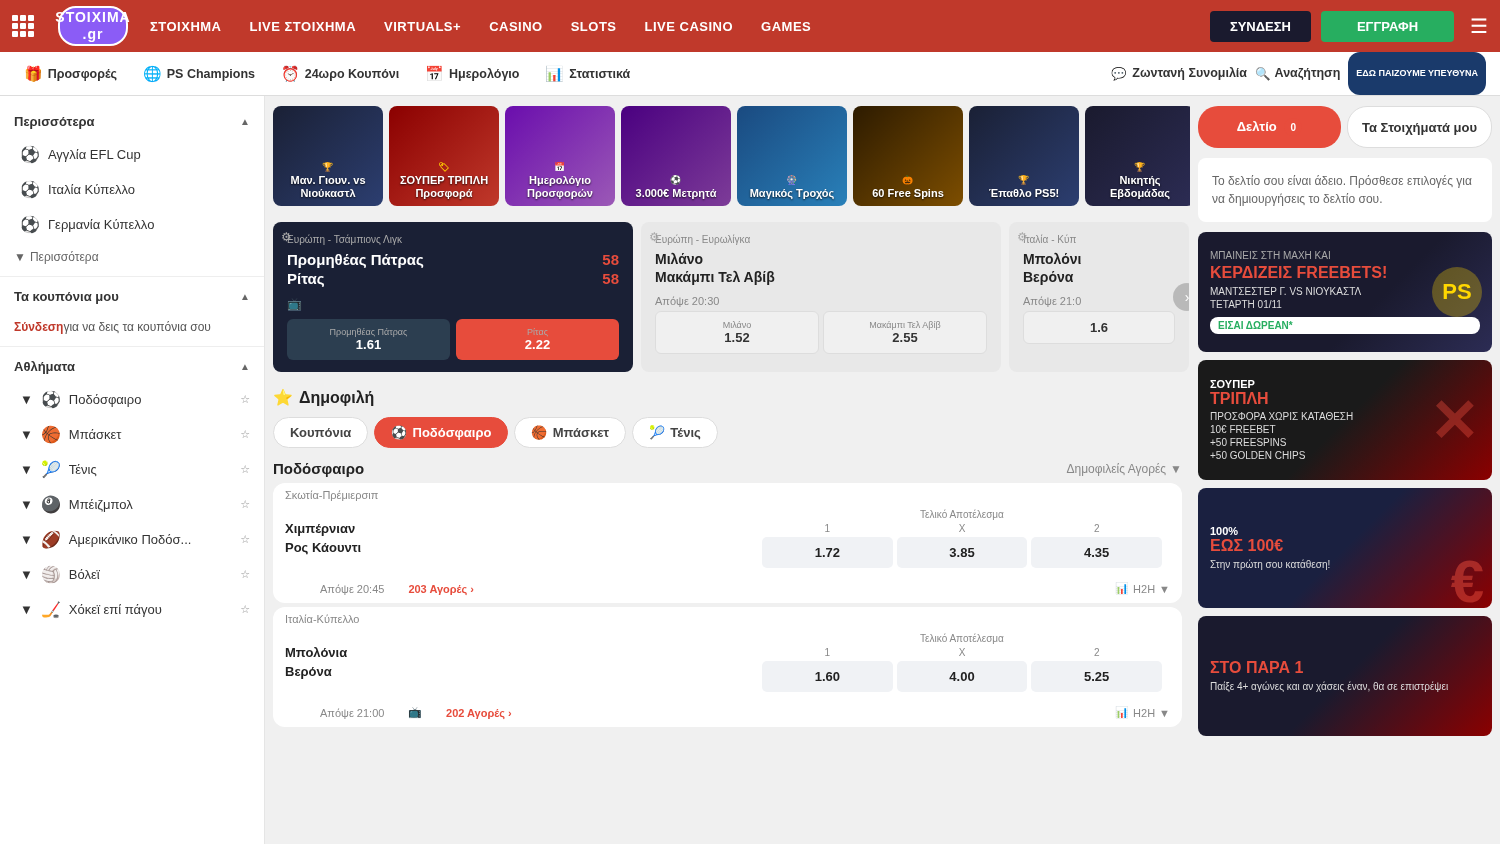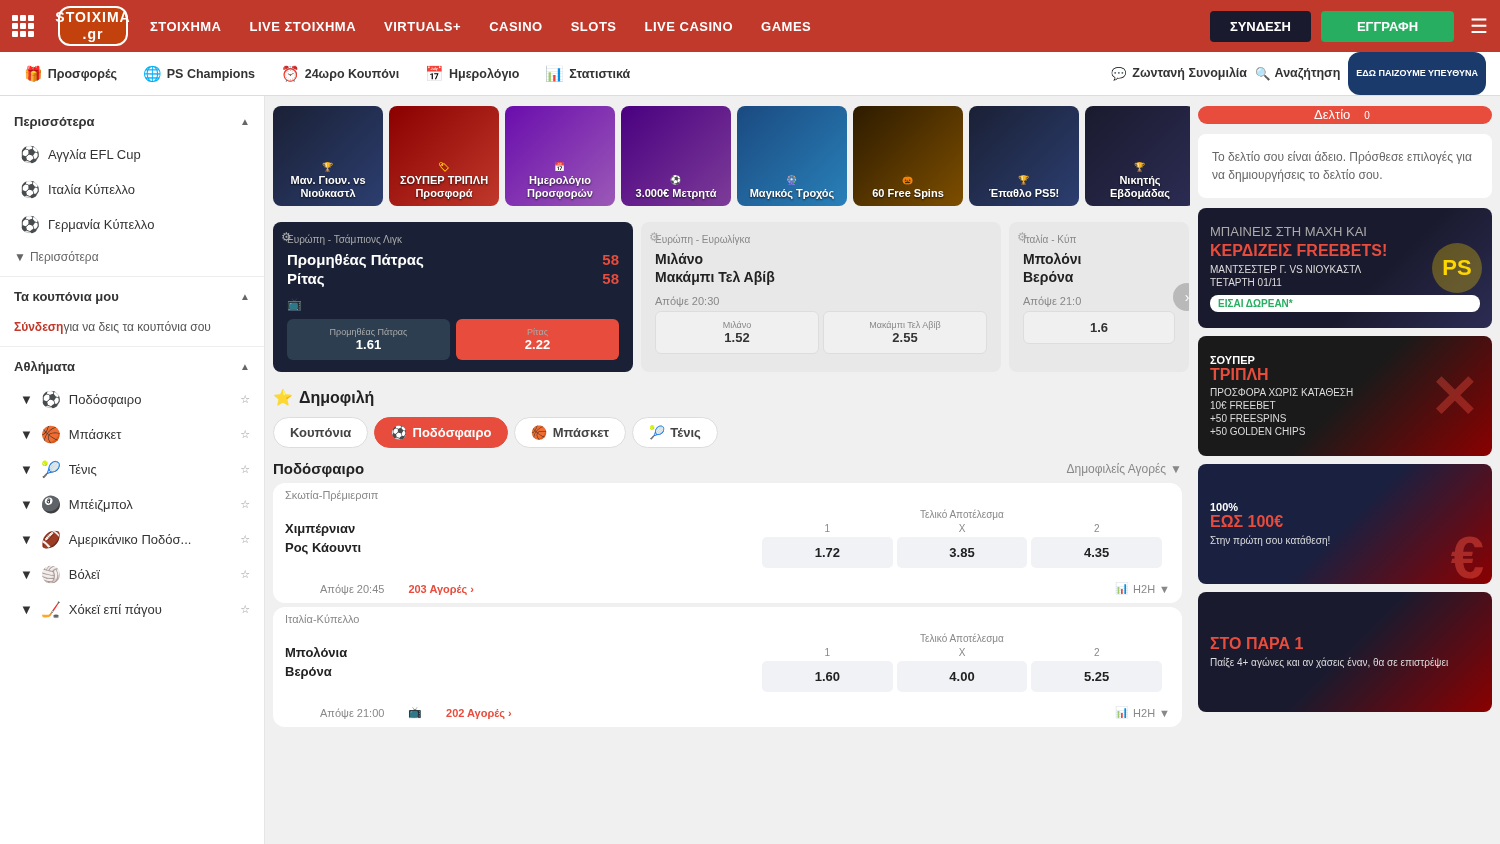--- a/index.html
+++ b/index.html
@@ -1,20 +1,20 @@
 <!DOCTYPE html>
 <html><head>
   <meta charset="utf-8">
   <style>
     * { margin: 0; padding: 0; box-sizing: border-box; }
     body { font-family: Arial, Helvetica, sans-serif; background: #f0f0f0; font-size: 13px; color: #222; width: 1500px; overflow-x: hidden; }
 
     
     .top-nav { background: #c0392b; display: flex; align-items: center; height: 52px; padding: 0 12px; gap: 20px; }
-    .logo-box { background: #c2410c; border: 2px solid white; border-radius: 12px; width: 70px; height: 40px; display: flex; align-items: center; justify-content: center; }
+    .logo-box { background: #8b5cf6; border: 2px solid white; border-radius: 18px; width: 70px; height: 40px; display: flex; align-items: center; justify-content: center; }
     .logo-text { color: white; font-size: 9px; font-weight: bold; text-align: center; line-height: 1.2; }
     .logo-text span { display: block; font-size: 14px; font-weight: 900; letter-spacing: 1px; }
     .grid-icon { display: grid; grid-template-columns: repeat(3,6px); gap: 2px; margin-right: 4px; }
     .grid-icon span { width: 6px; height: 6px; background: white; border-radius: 1px; display: block; }
     .nav-links { display: flex; gap: 24px; flex: 1; }
     .nav-link { color: white; text-decoration: none; font-size: 13px; font-weight: 700; letter-spacing: 0.5px; cursor: pointer; padding: 4px 2px; }
     .nav-right { display: flex; align-items: center; gap: 10px; margin-left: auto; }
     .btn-login { background: #1a1a2e; color: white; border: none; padding: 8px 20px; border-radius: 4px; font-size: 13px; font-weight: 700; cursor: pointer; }
     .btn-register { background: #27ae60; color: white; border: none; padding: 8px 36px; border-radius: 4px; font-size: 13px; font-weight: 700; cursor: pointer; }
     .hamburger { color: white; font-size: 20px; cursor: pointer; margin-left: 6px; }
@@ -96,32 +96,32 @@
     .odd-col-label { font-size: 10px; color: #888; margin-bottom: 3px; }
     .odd-btn { background: #f0f2f5; border: none; border-radius: 5px; padding: 8px 14px; font-size: 13px; font-weight: 700; cursor: pointer; color: #222; width: 100%; text-align: center; min-width: 80px; }
     .match-row-footer { display: flex; align-items: center; justify-content: space-between; padding: 4px 12px 8px; font-size: 11px; color: #888; }
     .footer-left { display: flex; align-items: center; gap: 24px; margin-left: 35px; }
     .markets-link { color: #e74c3c; font-weight: 600; cursor: pointer; text-decoration: none; text-align: right; }
     .footer-right { display: flex; align-items: center; gap: 4px; cursor: pointer; }
 
     
     .right-sidebar { width: 310px; min-width: 310px; padding: 10px 8px; background: #f0f0f0; }
     .betslip-tabs { display: flex; gap: 6px; margin-bottom: 10px; }
-    .betslip-tab { flex: 1; padding: 0 8px; border-radius: 20px; font-size: 13px; font-weight: 400; cursor: pointer; text-align: center; border: none; }
+    .betslip-tab { flex: 1; padding: 12px 8px; border-radius: 20px; font-size: 13px; font-weight: 700; cursor: pointer; text-align: center; border: none; }
     .betslip-tab.active { background: #e74c3c; color: white; }
     .betslip-tab.inactive { background: white; color: #333; border: 1px solid #ddd; }
     .badge { background: #e74c3c; color: white; border-radius: 50%; width: 18px; height: 18px; font-size: 10px; display: inline-flex; align-items: center; justify-content: center; margin-left: 4px; }
     .betslip-empty { background: white; border-radius: 8px; padding: 14px; font-size: 12px; color: #666; line-height: 1.5; margin-bottom: 10px; }
     .promo-banner { border-radius: 8px; overflow: hidden; margin-bottom: 8px; height: 120px; position: relative; cursor: pointer; }
     .promo-banner-1 { background: linear-gradient(135deg, #1a1a2e 60%, #2c2c54); }
     .promo-banner-2 { background: linear-gradient(135deg, #1a1a1a 50%, #8b0000); }
     .promo-banner-3 { background: linear-gradient(135deg, #1a2040 50%, #8b0000); }
     .promo-banner-4 { background: linear-gradient(135deg, #1a1a2e 50%, #8b0000); }
     .promo-banner-inner { padding: 12px; color: white; height: 100%; display: flex; flex-direction: column; justify-content: center; }
-    .promo-banner-subtitle { font-size: 13px; color: #aaa; margin-bottom: 3px; }
+    .promo-banner-subtitle { font-size: 10px; color: #aaa; margin-bottom: 3px; }
     .promo-banner-title { font-size: 16px; font-weight: 900; color: #e74c3c; line-height: 1.1; margin-bottom: 3px; }
     .promo-banner-desc { font-size: 10px; color: #ddd; line-height: 1.3; }
     .promo-x { position: absolute; right: 12px; top: 50%; transform: translateY(-50%); font-size: 60px; font-weight: 900; color: #e74c3c; opacity: 0.4; }
     .promo-euro { position: absolute; right: 8px; bottom: 0; font-size: 50px; font-weight: 900; color: #e74c3c; opacity: 0.5; }
 
     
     ::-webkit-scrollbar { width: 4px; height: 4px; }
     ::-webkit-scrollbar-track { background: #f1f1f1; }
     ::-webkit-scrollbar-thumb { background: #ccc; border-radius: 2px; }
   </style>
@@ -547,20 +547,21 @@
       </div>
     </div>
   </main>
 
   <aside class="right-sidebar">
     <div class="betslip-tabs">
       <button class="betslip-tab active">
         <span>Δελτίο</span>
         <span class="badge">0</span>
       </button>
+      <button class="betslip-tab inactive">Τα Στοιχήματά μου</button>
     </div>
     <div class="betslip-empty">
       <span>Το δελτίο σου είναι άδειο. Πρόσθεσε επιλογές για να δημιουργήσεις το δελτίο σου.</span>
     </div>
 
     <div class="promo-banner promo-banner-1">
       <div class="promo-banner-inner">
         <div class="promo-banner-subtitle">ΜΠΑΙΝΕΙΣ ΣΤΗ ΜΑΧΗ ΚΑΙ</div>
         <div class="promo-banner-title">ΚΕΡΔΙΖΕΙΣ FREEBETS!</div>
         <div class="promo-banner-desc">ΜΑΝΤΣΕΣΤΕΡ Γ. VS ΝΙΟΥΚΑΣΤΛ<br>ΤΕΤΑΡΤΗ 01/11</div>

